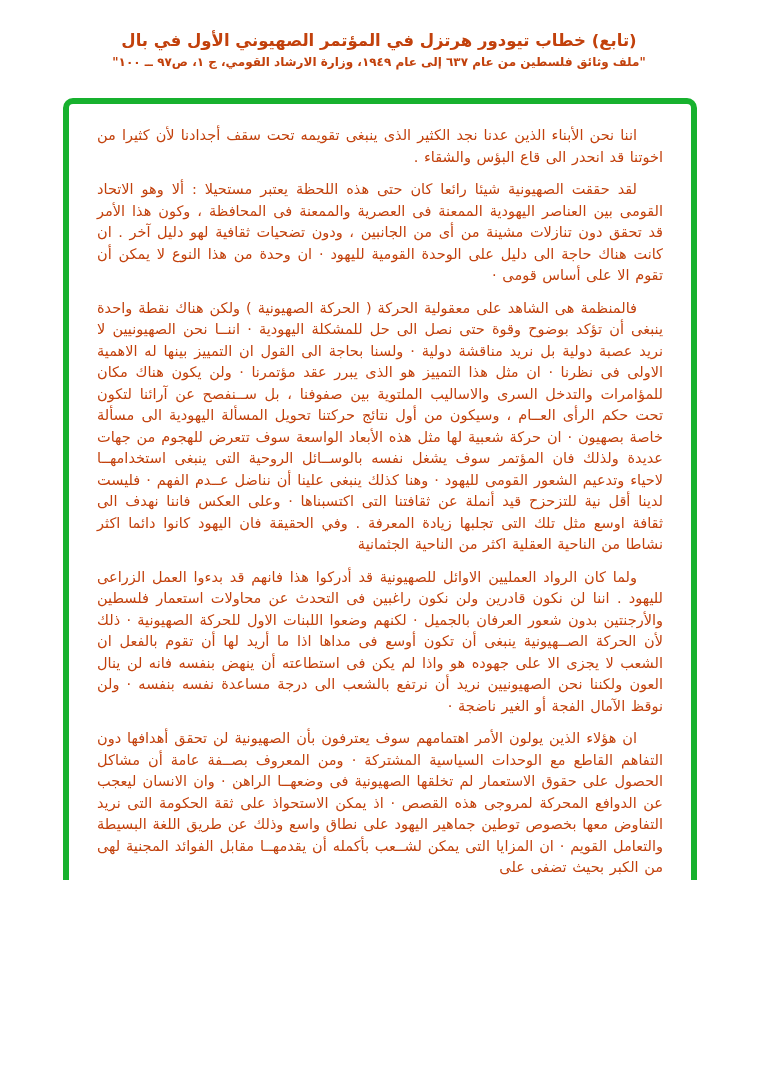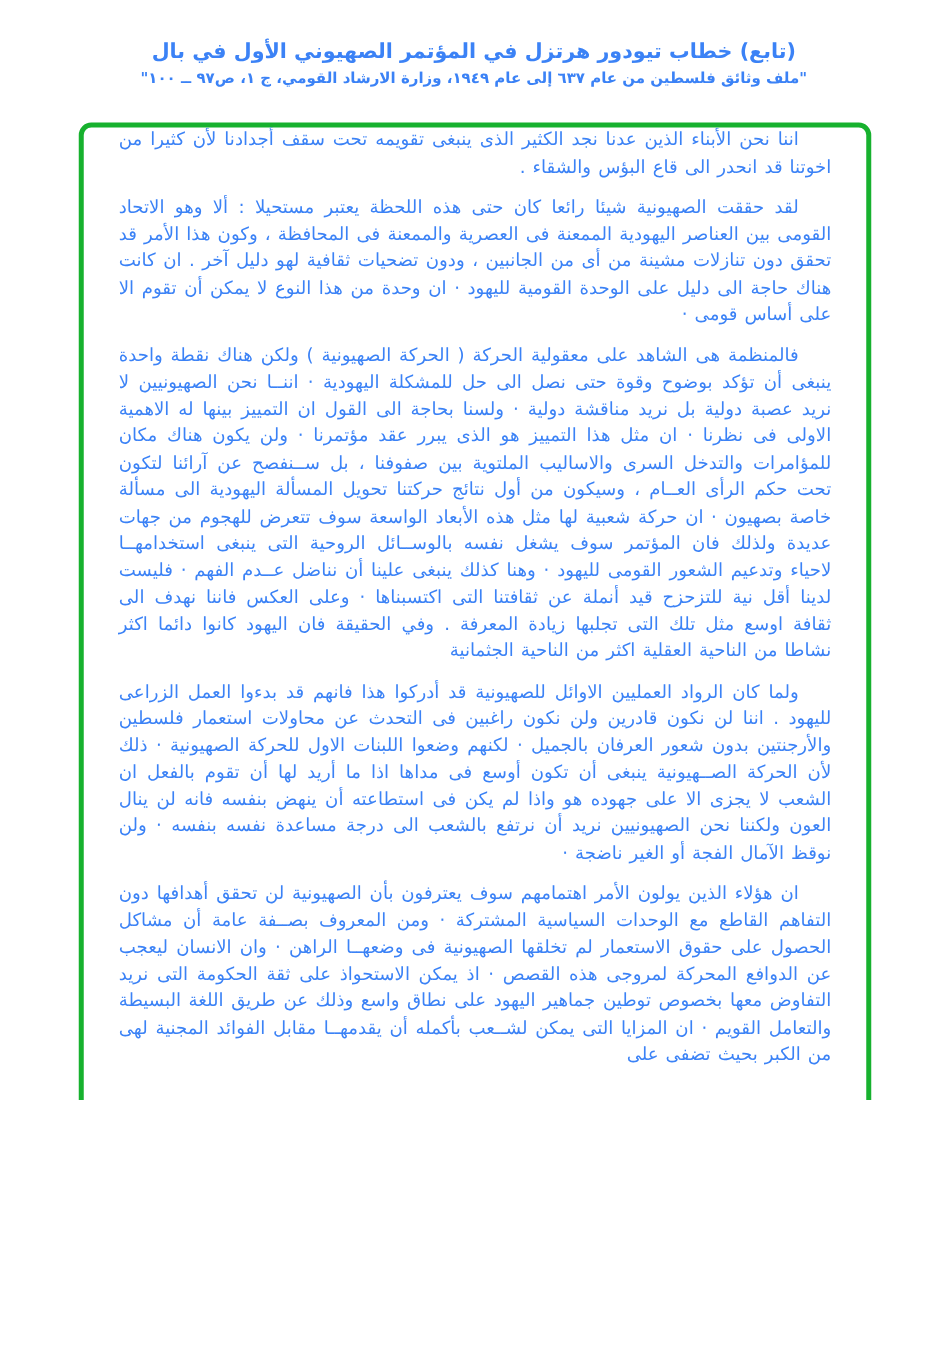--- a/index.html
+++ b/index.html
@@ -6,21 +6,21 @@
     margin: 0;
     padding: 0;
     background: #ffffff;
   }
   .page {
     position: relative;
     width: 758px;
     height: 880px;
     background: #ffffff;
     font-family: "DejaVu Sans", sans-serif;
-    color: #3b82f6;
+    color: #c2410c;
     overflow: hidden;
   }
   .page-header {
     direction: rtl;
     text-align: center;
     padding-top: 30px;
   }
   .doc-title {
     margin: 0;
     font-size: 16.5px;
@@ -32,23 +32,23 @@
     font-size: 12px;
     font-weight: bold;
   }
   .text-frame {
     position: absolute;
     left: 63px;
     top: 98px;
     width: 634px;
     height: 905px;
     box-sizing: border-box;
-    border: 4px solid #6d28d9;
+    border: 6px solid #6d28d9;
     border-radius: 10px;
-    padding: 0 28px 0 28px;
+    padding: 21px 28px 0 28px;
     direction: rtl;
     overflow: hidden;
     background: #ffffff;
   }
   .text-frame p {
     margin: 0 0 11px 0;
     font-size: 14.5px;
     line-height: 21.5px;
     text-align: justify;
     text-indent: 26px;

